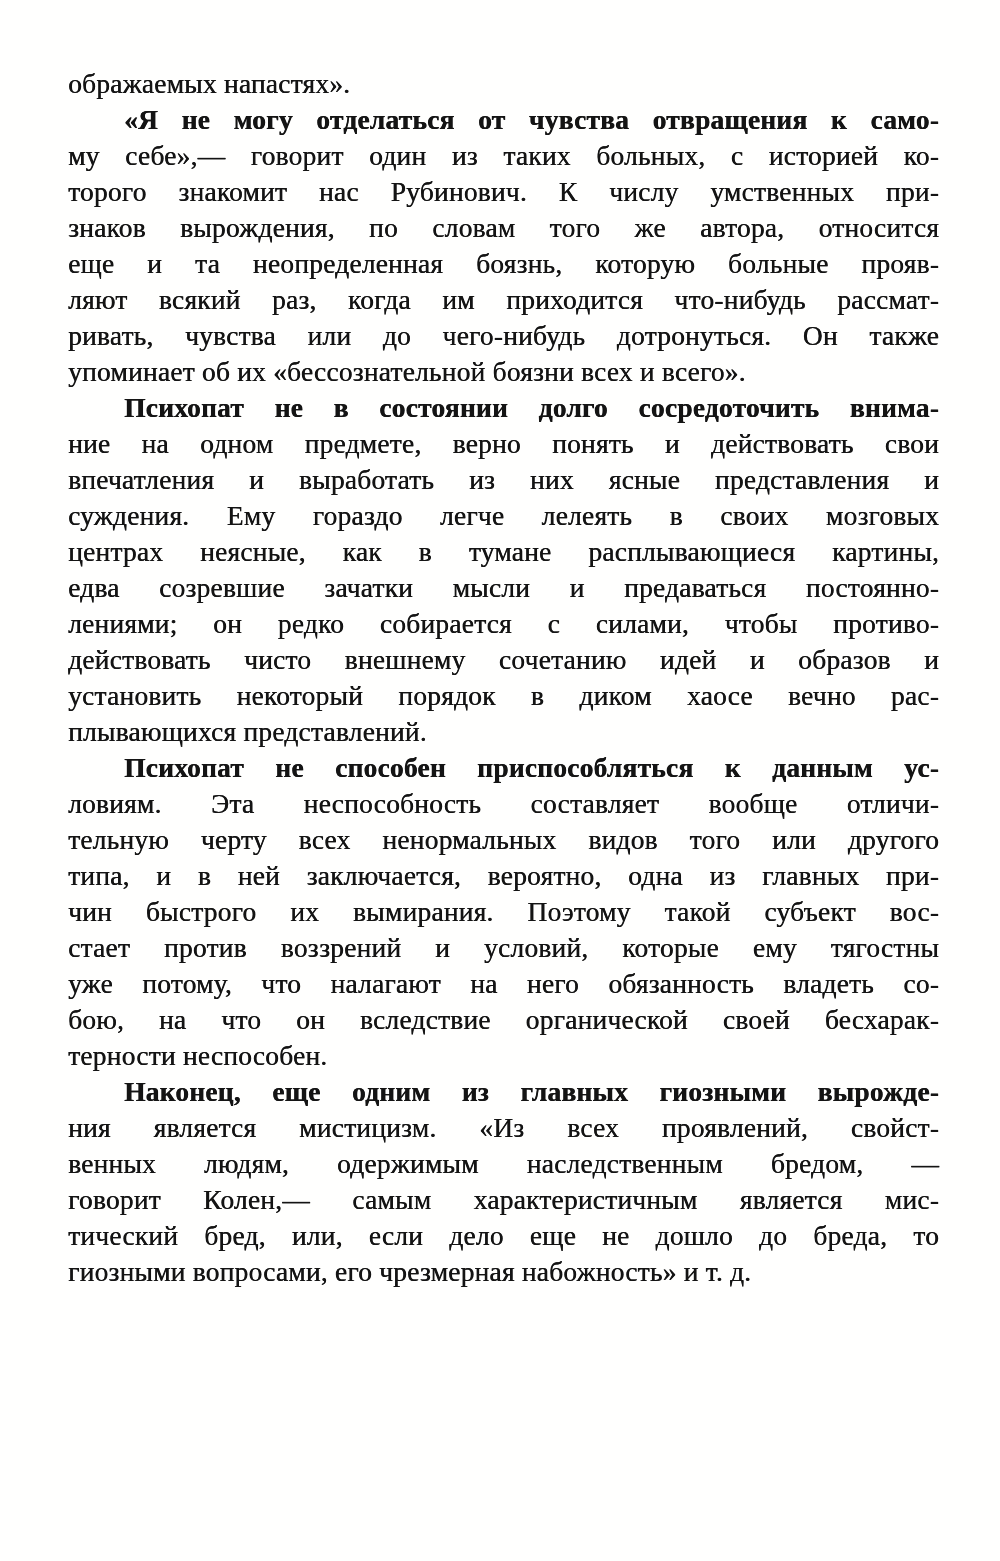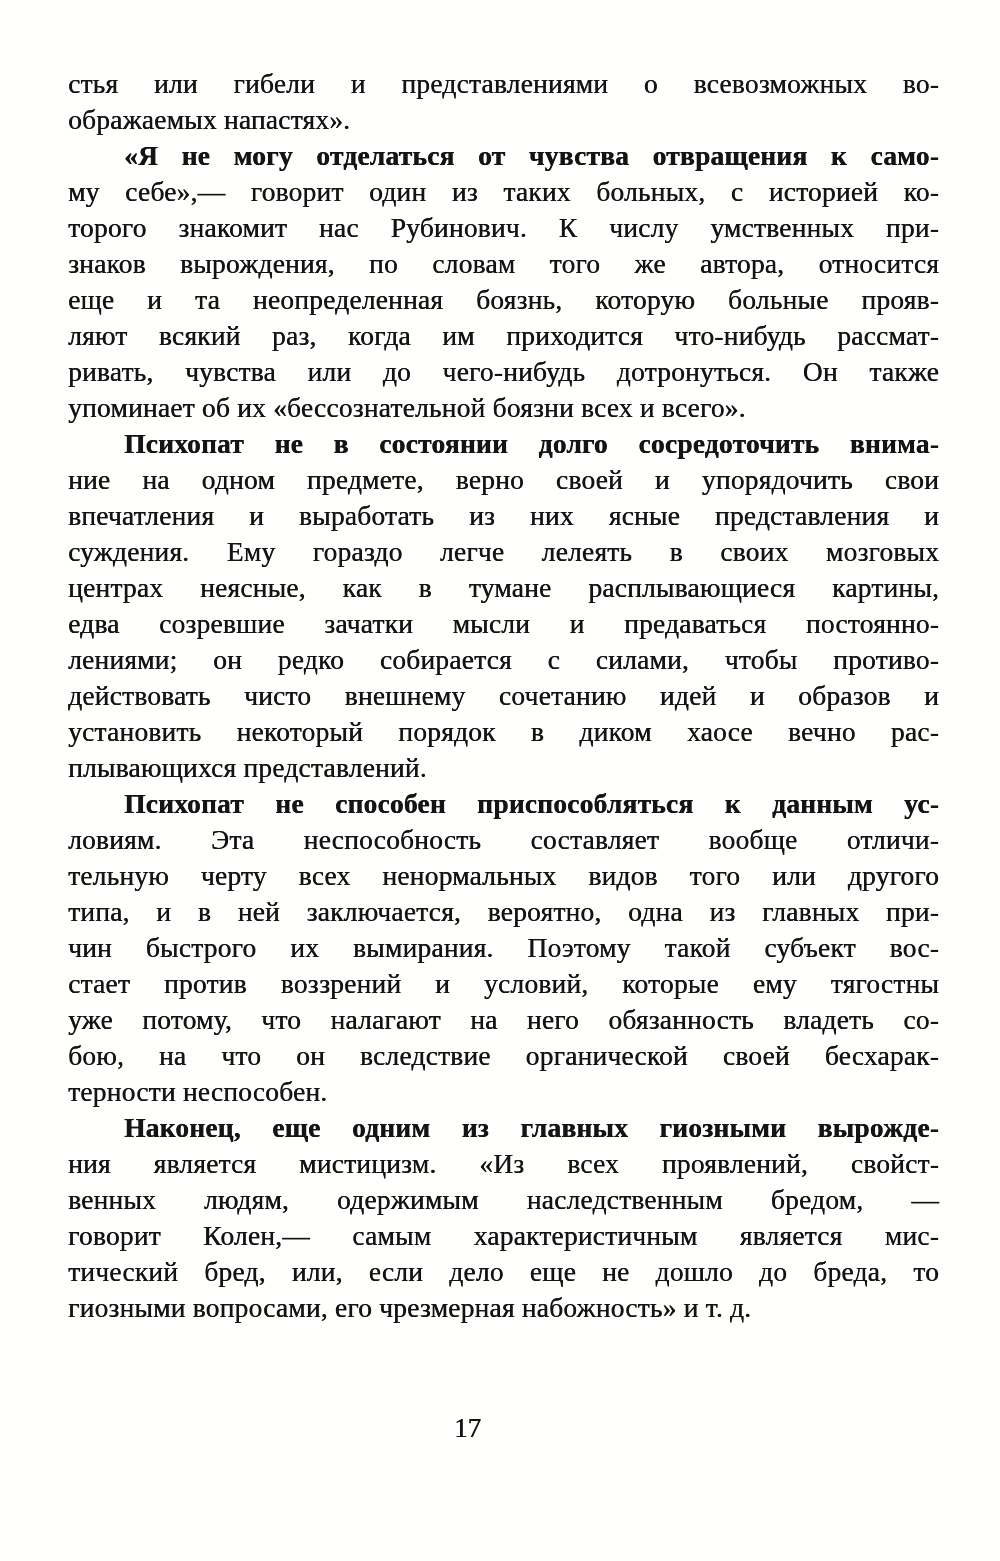--- a/index.html
+++ b/index.html
@@ -54,36 +54,35 @@
     text-shadow: 0.4px 0 0 currentColor;
     transform: translateX(-36px);
   }
 </style>
 </head>
 <body>
 
 <div class="book-page" style="background: rgb(255, 255, 254); color: rgb(20, 20, 20);">
   <div class="text-block">
       <div class="paragraph">
-        <div class="line">стья или гибели и представлениями о всевозможных во-</div>
         <div class="line last">ображаемых напастях».</div>
       </div>
       <div class="paragraph">
         <div class="line indent">«Я не могу отделаться от чувства отвращения к само-</div>
         <div class="line">му себе»,— говорит один из таких больных, с историей ко-</div>
         <div class="line">торого знакомит нас Рубинович. К числу умственных при-</div>
         <div class="line">знаков вырождения, по словам того же автора, относится</div>
         <div class="line">еще и та неопределенная боязнь, которую больные прояв-</div>
         <div class="line">ляют всякий раз, когда им приходится что-нибудь рассмат-</div>
         <div class="line">ривать, чувства или до чего-нибудь дотронуться. Он также</div>
         <div class="line last">упоминает об их «бессознательной боязни всех и всего».</div>
       </div>
       <div class="paragraph">
         <div class="line indent">Психопат не в состоянии долго сосредоточить внима-</div>
-        <div class="line">ние на одном предмете, верно своей и упорядочить свои</div>
+        <div class="line">ние на одном предмете, верно понять и действовать свои</div>
         <div class="line">впечатления и выработать из них ясные представления и</div>
         <div class="line">суждения. Ему гораздо легче лелеять в своих мозговых</div>
         <div class="line">центрах неясные, как в тумане расплывающиеся картины,</div>
         <div class="line">едва созревшие зачатки мысли и предаваться постоянно-</div>
         <div class="line">лениями; он редко собирается с силами, чтобы противо-</div>
         <div class="line">действовать чисто внешнему сочетанию идей и образов и</div>
         <div class="line">установить некоторый порядок в диком хаосе вечно рас-</div>
         <div class="line last">плывающихся представлений.</div>
       </div>
       <div class="paragraph">
@@ -99,14 +98,13 @@
       </div>
       <div class="paragraph">
         <div class="line indent">Наконец, еще одним из главных гиозными вырожде-</div>
         <div class="line">ния является мистицизм. «Из всех проявлений, свойст-</div>
         <div class="line">венных людям, одержимым наследственным бредом, —</div>
         <div class="line">говорит Колен,— самым характеристичным является мис-</div>
         <div class="line">тический бред, или, если дело еще не дошло до бреда, то</div>
         <div class="line last">гиозными вопросами, его чрезмерная набожность» и т. д.</div>
       </div>
     </div>
-  <div class="page-number">17</div>
 </div>
 
 </body></html>

